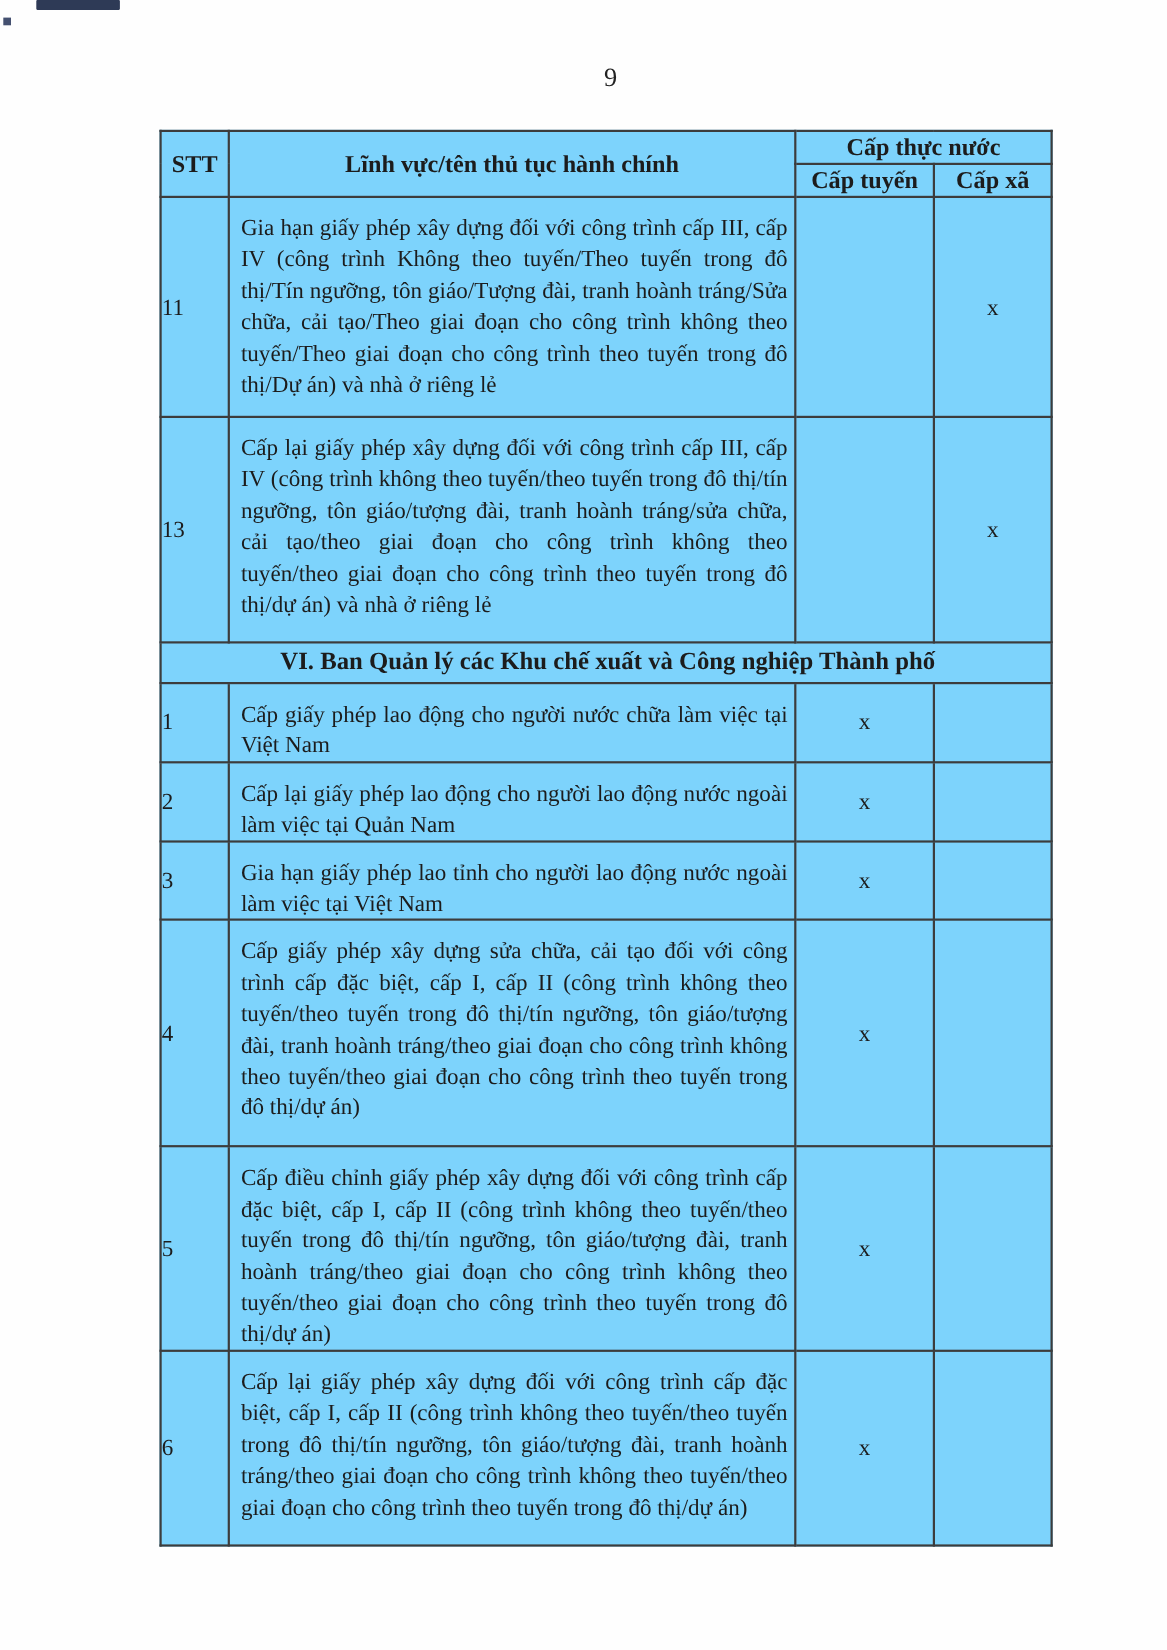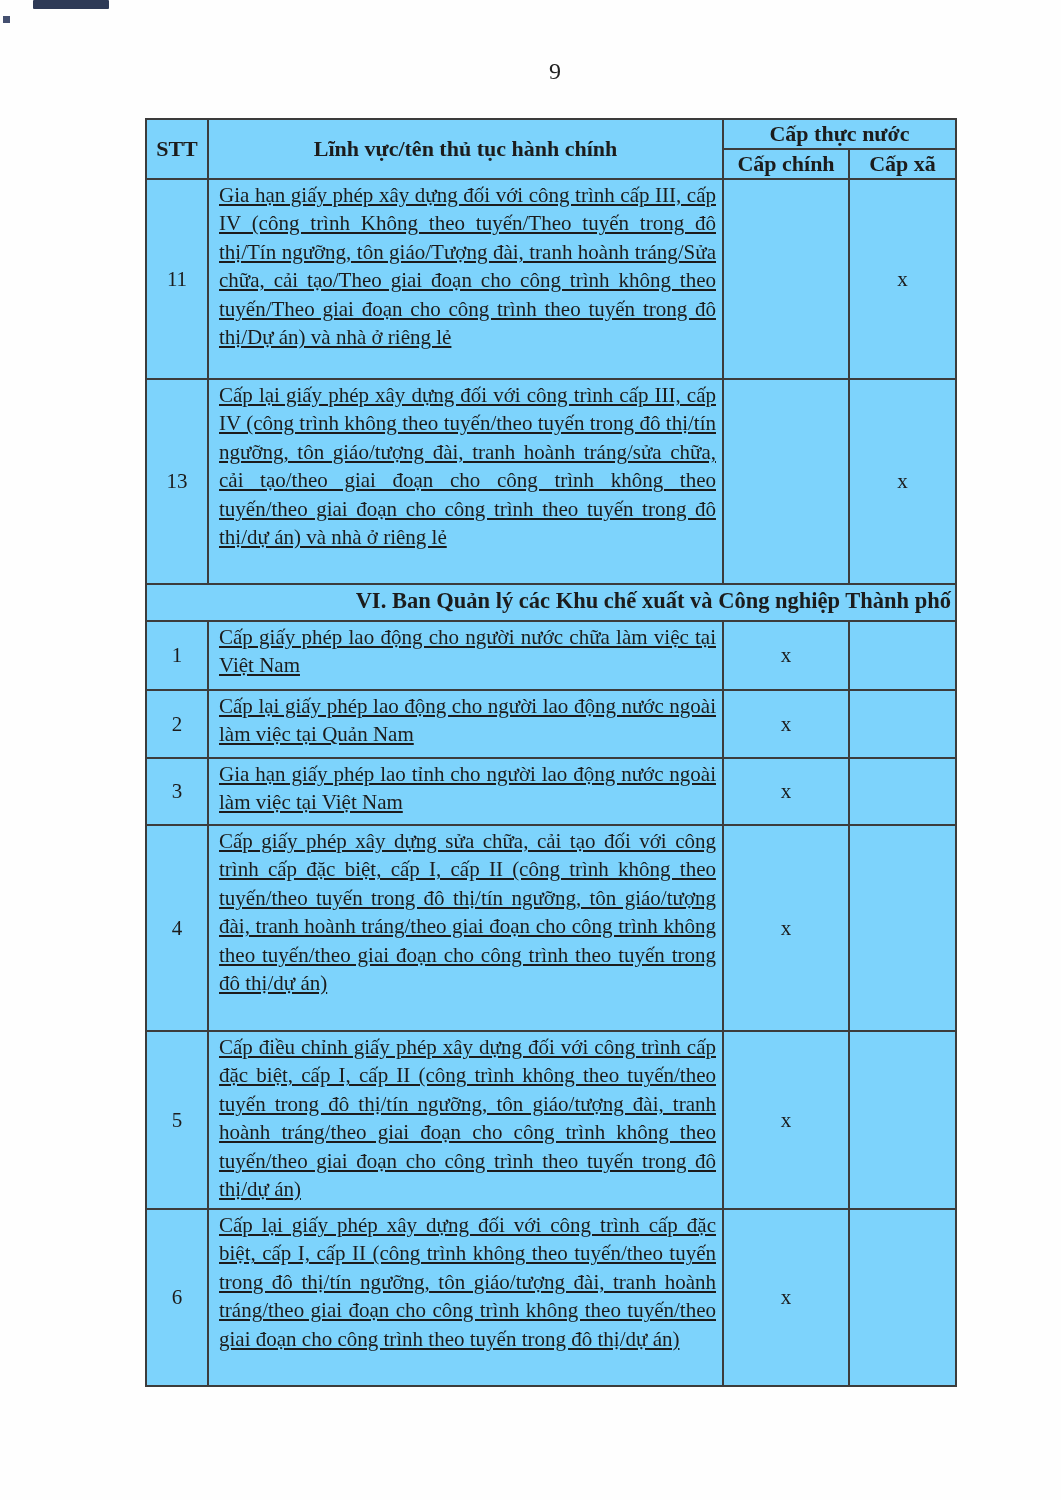--- a/index.html
+++ b/index.html
@@ -31,31 +31,31 @@
     overflow:hidden;
   }
   .doc thead th{
     font-size:22px;font-weight:bold;text-align:center;vertical-align:middle;
     line-height:1.15;
   }
   .doc thead tr:nth-child(1){height:30px;}
   .doc thead tr:nth-child(2){height:30px;}
 
   td.cell-stt{
-    text-align:center;vertical-align:middle;font-size:21px;
+    text-align:left;vertical-align:middle;font-size:21px;
   }
   td.cell-text{
     font-size:21px;line-height:28.4px;text-align:justify;
-    vertical-align:top;padding:1px 6px 0 10px;text-decoration:underline;
+    vertical-align:top;padding:13px 6px 0 10px;
   }
   td.cell-mark{
     text-align:center;vertical-align:middle;font-size:21px;
   }
   td.section{
-    font-size:22.5px;font-weight:bold;text-align:right;
+    font-size:22.5px;font-weight:bold;text-align:center;
     vertical-align:middle;padding:2px 4px 5px 7px;line-height:1.1;
   }
 
   
   tbody tr:nth-child(1){height:200px;}
   tbody tr:nth-child(2){height:205px;}
   tbody tr:nth-child(3){height:37px;}
   tbody tr:nth-child(4){height:69px;}
   tbody tr:nth-child(5){height:68px;}
   tbody tr:nth-child(6){height:67px;}
@@ -79,21 +79,21 @@
       <col style="width:126px">
       <col style="width:107px">
     </colgroup>
     <thead>
       <tr>
         <th rowspan="2">STT</th>
         <th rowspan="2">Lĩnh vực/tên thủ tục hành chính</th>
         <th colspan="2">Cấp thực nước</th>
       </tr>
       <tr>
-        <th>Cấp chính</th>
+        <th>Cấp tuyến</th>
         <th>Cấp xã</th>
       </tr>
     </thead>
     <tbody id="tbody">
         <tr>
           <td class="cell-stt">11</td>
           <td class="cell-text">Gia hạn giấy phép xây dựng đối với công trình cấp III, cấp IV (công trình Không theo tuyến/Theo tuyến trong đô thị/Tín ngưỡng, tôn giáo/Tượng đài, tranh hoành tráng/Sửa chữa, cải tạo/Theo giai đoạn cho công trình không theo tuyến/Theo giai đoạn cho công trình theo tuyến trong đô thị/Dự án) và nhà ở riêng lẻ</td>
           <td class="cell-mark"></td>
           <td class="cell-mark">x</td>
         </tr>

